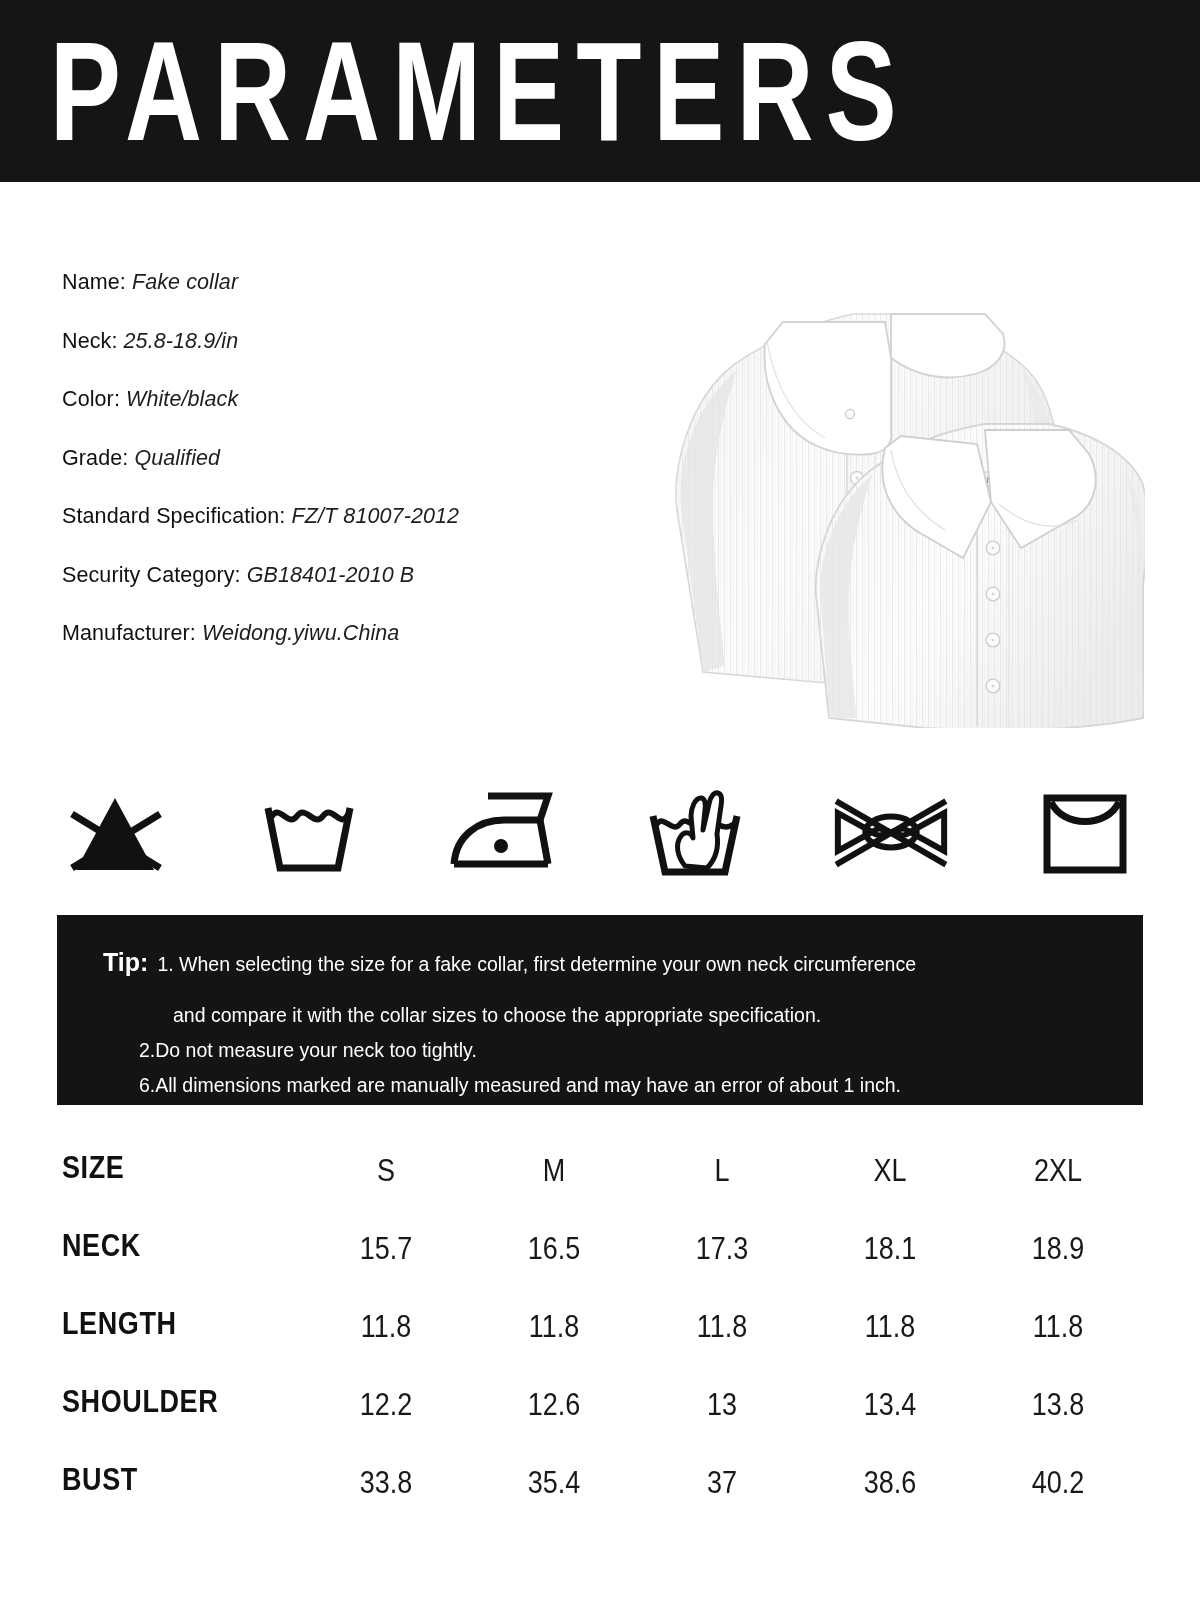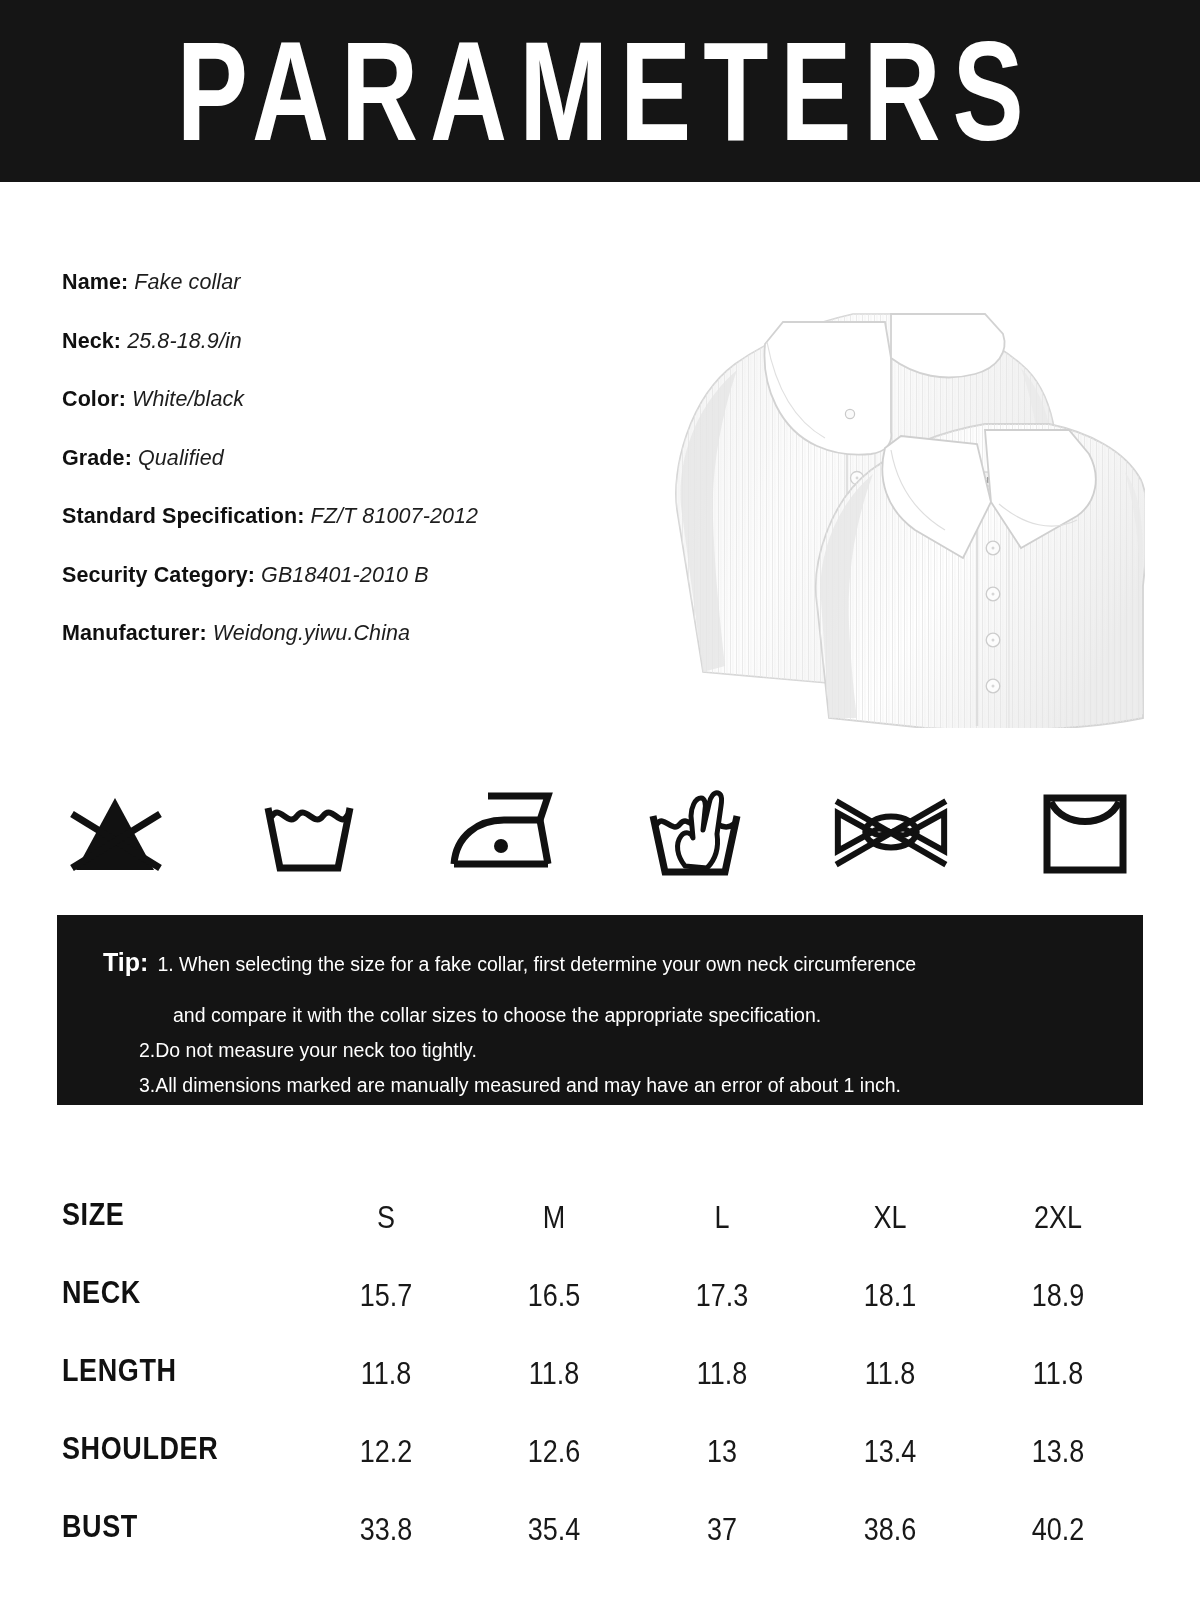--- a/index.html
+++ b/index.html
@@ -9,21 +9,21 @@
     font-family: "Liberation Sans", sans-serif;
     color: #141414;
     overflow: hidden;
   }
   .page { position: relative; width: 1200px; height: 1600px; background:#fff; }
 
   
   .header-band {
     position: absolute; left: 0; top: 0; width: 1200px; height: 182px;
     background: #151515;
-    display: flex; align-items: center; justify-content: center;
+    display: flex; align-items: center; justify-content: flex-start;
   }
   .header-title {
     color: #ffffff;
     font-family: "Liberation Sans Narrow", "Liberation Sans", sans-serif;
     font-weight: bold;
     font-size: 116px;
     line-height: 1;
     letter-spacing: 13px;
     text-indent: 13px;
     transform: scaleX(0.92) scaleY(1.22);
@@ -35,21 +35,21 @@
   .spec-list {
     position: absolute; left: 62px; top: 272px; width: 540px;
   }
   .spec-row {
     font-size: 21.5px;
     line-height: 1;
     margin-bottom: 37px;
     white-space: nowrap;
     letter-spacing: 0.1px;
   }
-  .spec-label { font-weight: bold; color:#101010; }
+  .spec-label { font-weight: normal; color:#101010; }
   .spec-value { font-weight: normal; color:#1d1d1d;font-style:italic; }
 
   
   .product-photo {
     position: absolute; left: 585px; top: 248px; width: 560px; height: 480px;
   }
   .product-photo svg { display:block; width:100%; height:100%; }
 
   
   .care-row {
@@ -77,21 +77,21 @@
   }
   .tip-first-body { display:block; }
   .tip-wrap2 { padding-left: 94px; margin-top: 16px; }
   .tip-indent { padding-left: 60px; }
 
   
   .size-table {
     position: absolute; left: 62px; top: 1155px; width: 1080px;
   }
   .tbl-row {
-    display: flex; align-items: flex-end; height: 78px;
+    display: flex; align-items: flex-start; height: 78px;
   }
   .tbl-rowlabel {
     width: 240px; flex: 0 0 240px;
     font-family: "Liberation Sans Narrow", "Liberation Sans", sans-serif;
     font-weight: bold;
     font-size: 27px;
     letter-spacing: 0.6px;
     transform: scaleY(1.18);
     transform-origin: left bottom;
     color:#111;
@@ -293,21 +293,21 @@
 
   </div>
 
   <div class="tip-box">
     <div class="tip-line tip-first">
       <span class="tip-label">Tip:</span>
       <span class="tip-first-body">1. When selecting the size for a fake collar, first determine your own neck circumference</span>
     </div>
     <div class="tip-line tip-wrap2">and compare it with the collar sizes to choose the appropriate specification.</div>
     <div class="tip-line tip-indent">2.Do not measure your neck too tightly.</div>
-    <div class="tip-line tip-indent">3.All dimensions marked are manually measured and may have an error of about 1 inch.</div>
+    <div class="tip-line tip-indent">6.All dimensions marked are manually measured and may have an error of about 1 inch.</div>
   </div>
 
   <div class="size-table">
 
     <div class="tbl-row">
       <div class="tbl-rowlabel">SIZE</div>
       <div class="tbl-cell">S</div>
       <div class="tbl-cell">M</div>
       <div class="tbl-cell">L</div>
       <div class="tbl-cell">XL</div>

